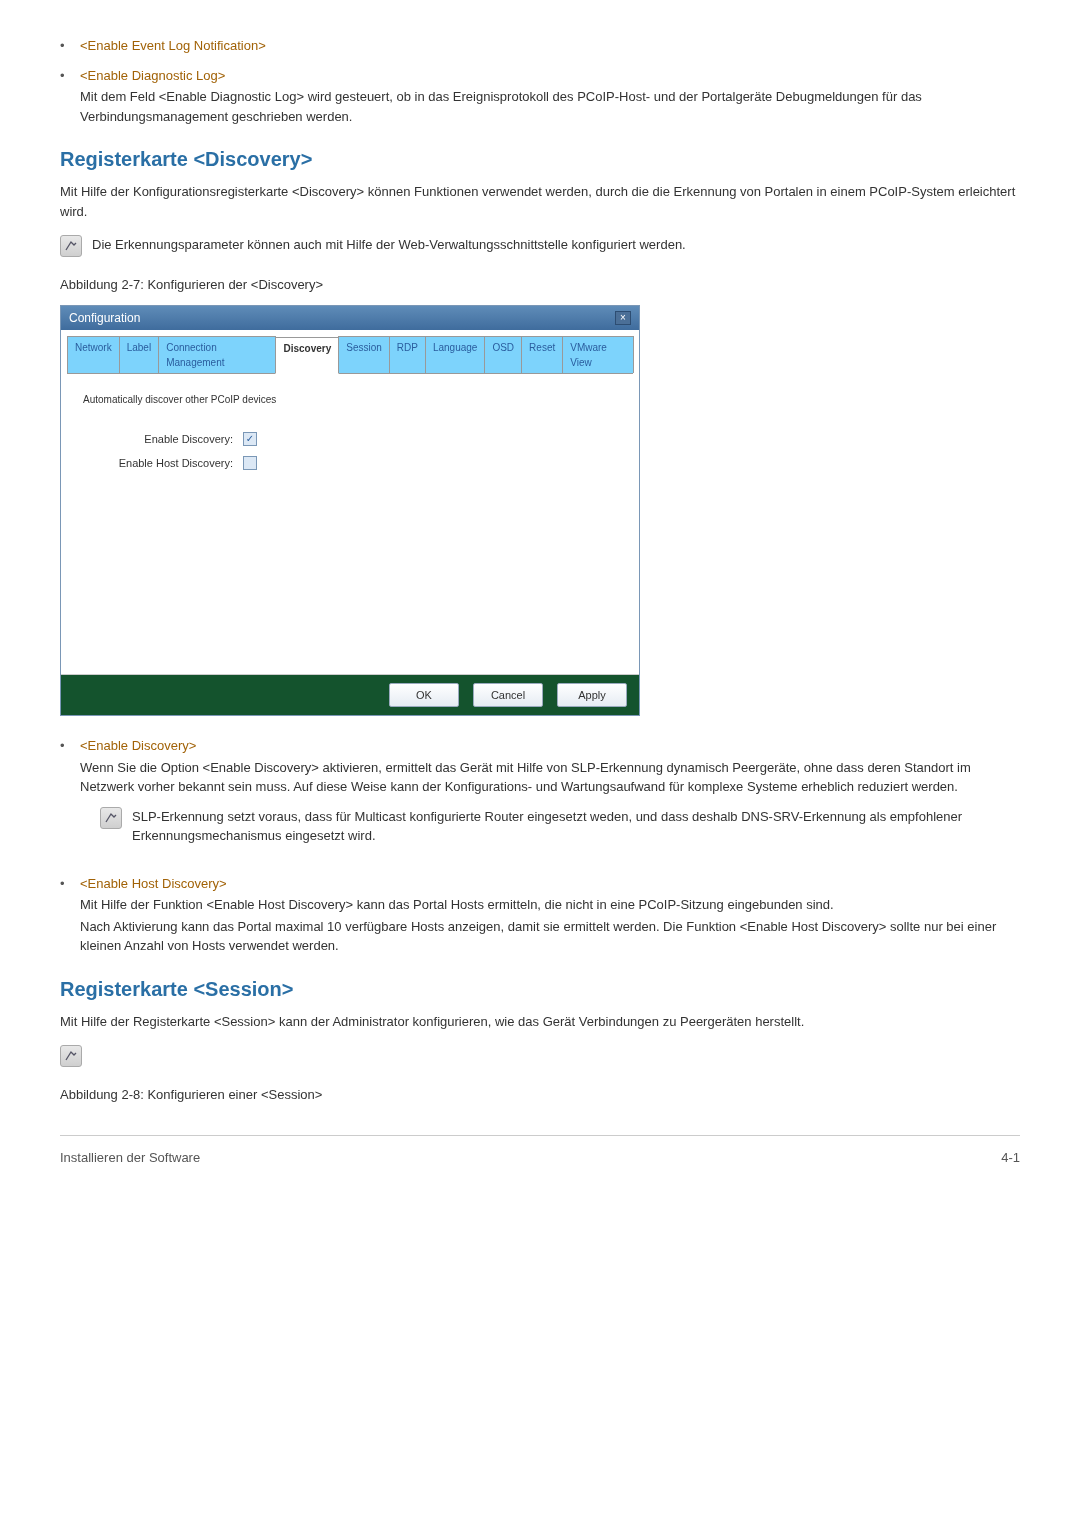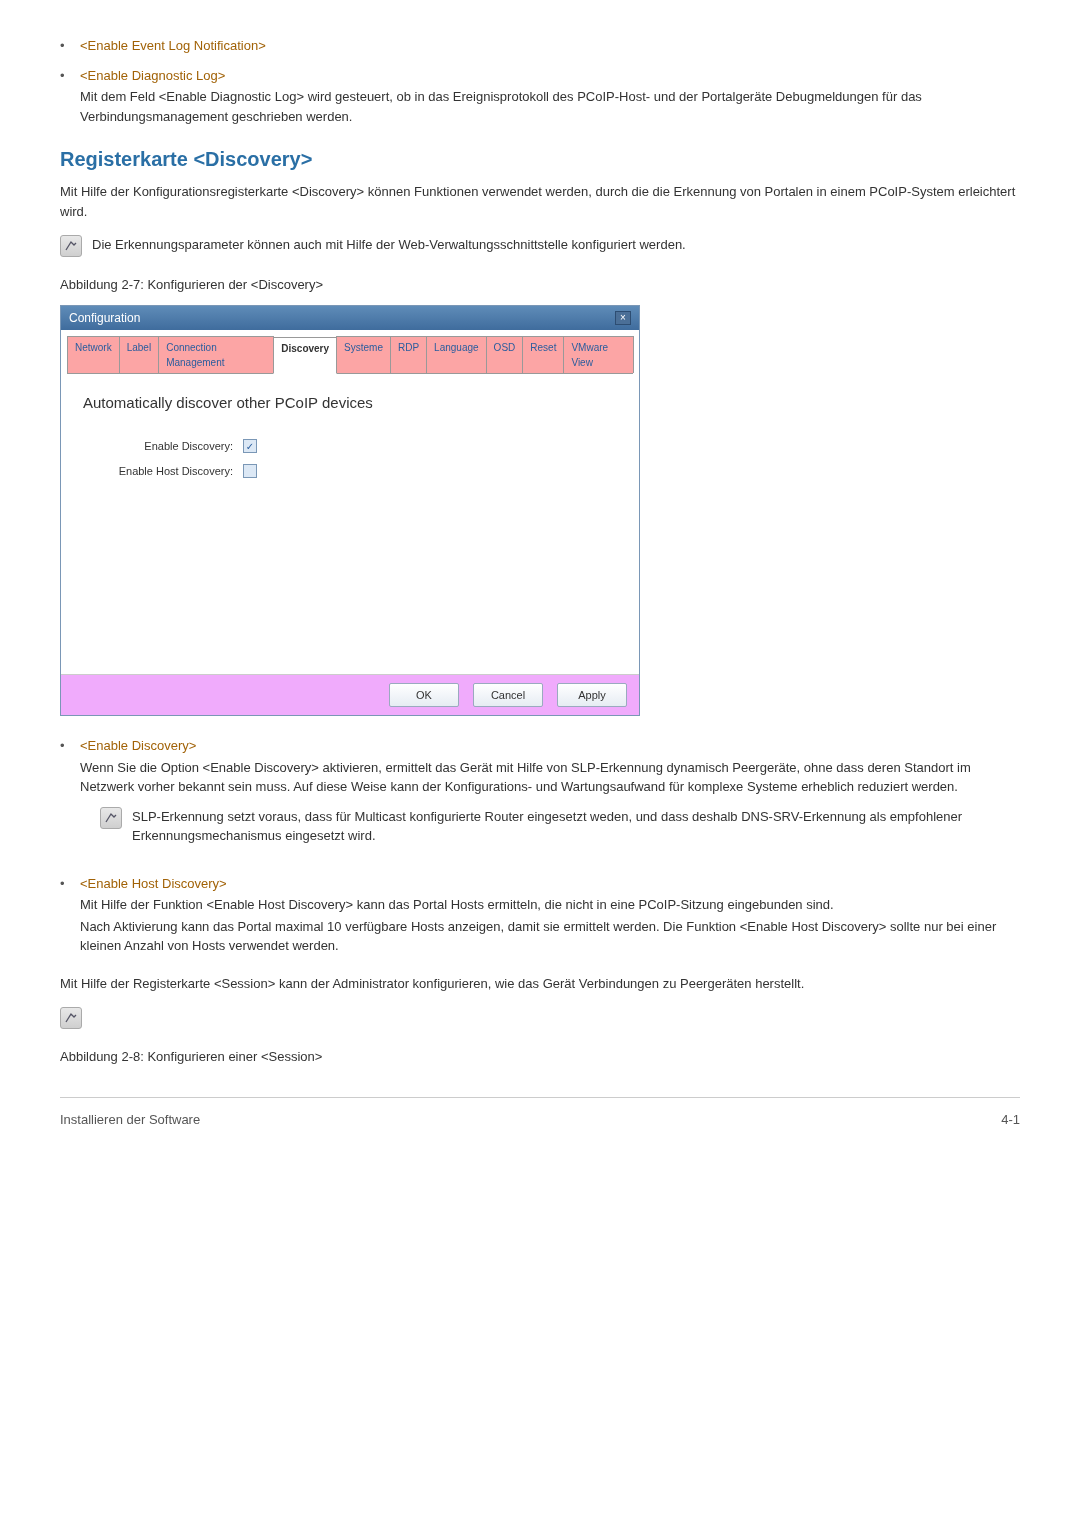--- a/index.html
+++ b/index.html
@@ -74,36 +74,36 @@
     display:flex; justify-content:space-between; align-items:center;
   }
   .dialog-close {
     width:16px; height:14px; background:#4b6f97; border:1px solid #2d4d72;
     color:#fff; font-size:10px; line-height:12px; text-align:center;
   }
   .dialog-tabs { display:flex; border-bottom:1px solid #999; margin: 6px 6px 0 6px; }
   .dialog-tab {
     border:1px solid #999; border-bottom:none;
     padding:3px 7px; font-size:10px; color:#2a5d9e;
-    background:#fca5a5; margin-right:-1px; position:relative;
+    background:#7dd3fc; margin-right:-1px; position:relative;
   }
   .dialog-tab.active { background:#fff; border-bottom:1px solid #fff; top:1px; font-weight:bold; color:#333; }
   .dialog-body { padding: 18px 22px 10px 22px; min-height: 300px; }
-  .dialog-subhead { margin-bottom: 24px; color:#333; font-size:15px; }
+  .dialog-subhead { margin-bottom: 24px; color:#333; font-size:10px; }
   .form-row { display:flex; align-items:center; margin-bottom:8px; }
   .form-label { width:160px; text-align:right; padding-right:10px; font-size:11px; color:#333; }
   .checkbox {
     width:14px; height:14px; border:1px solid #7a97b6; background:#dce8f5;
     display:inline-flex; align-items:center; justify-content:center;
     font-size:10px; color:#2a5d9e;
   }
   .dialog-footer {
     border-top:1px solid #ccc;
     padding:8px 12px; display:flex; justify-content:flex-end; gap:14px;
-    background:#f0abfc;
+    background:#14532d;
   }
   .dlg-btn {
     min-width:70px; padding:3px 12px; font-size:11px;
     border:1px solid #9aaabf; background:linear-gradient(#fff,#e6ecf3);
     color:#333; border-radius:2px; text-align:center;
   }
   .page-footer {
     border-top: 1px solid #ccc;
     margin-top: 30px;
     padding-top: 12px;
@@ -154,21 +154,21 @@
   <div class="dialog">
     <div class="dialog-titlebar">
       <span>Configuration</span>
       <span class="dialog-close">×</span>
     </div>
     <div class="dialog-tabs">
       <div class="dialog-tab">Network</div>
       <div class="dialog-tab">Label</div>
       <div class="dialog-tab">Connection Management</div>
       <div class="dialog-tab active">Discovery</div>
-      <div class="dialog-tab">Systeme</div>
+      <div class="dialog-tab">Session</div>
       <div class="dialog-tab">RDP</div>
       <div class="dialog-tab">Language</div>
       <div class="dialog-tab">OSD</div>
       <div class="dialog-tab">Reset</div>
       <div class="dialog-tab">VMware View</div>
     </div>
     <div class="dialog-body">
       <div class="dialog-subhead">Automatically discover other PCoIP devices</div>
       <div class="form-row">
         <span class="form-label">Enable Discovery:</span>
@@ -209,20 +209,21 @@
         <span class="bullet">•</span>
         <div class="li-body">
           <div class="li-title">&lt;Enable Host Discovery&gt;</div>
           <div class="li-desc">Mit Hilfe der Funktion &lt;Enable Host Discovery&gt; kann das Portal Hosts ermitteln, die nicht in eine PCoIP-Sitzung eingebunden sind.</div>
           <div class="li-desc">Nach Aktivierung kann das Portal maximal 10 verfügbare Hosts anzeigen, damit sie ermittelt werden. Die Funktion &lt;Enable Host Discovery&gt; sollte nur bei einer kleinen Anzahl von Hosts verwendet werden.</div>
         </div>
       </div>
     </li>
   </ul>
 
+  <h3 class="section-head">Registerkarte &lt;Session&gt;</h3>
   <p class="body">Mit Hilfe der Registerkarte &lt;Session&gt; kann der Administrator konfigurieren, wie das Gerät Verbindungen zu Peergeräten herstellt.</p>
 
   <div class="note-row">
     <span class="note-icon">
       <svg width="14" height="14" viewBox="0 0 14 14">
           <path d="M2 11 L7 3 L10 6 L12 4" stroke="#556" stroke-width="1.3" fill="none"></path>
         </svg>
     </span>
   </div>
 

